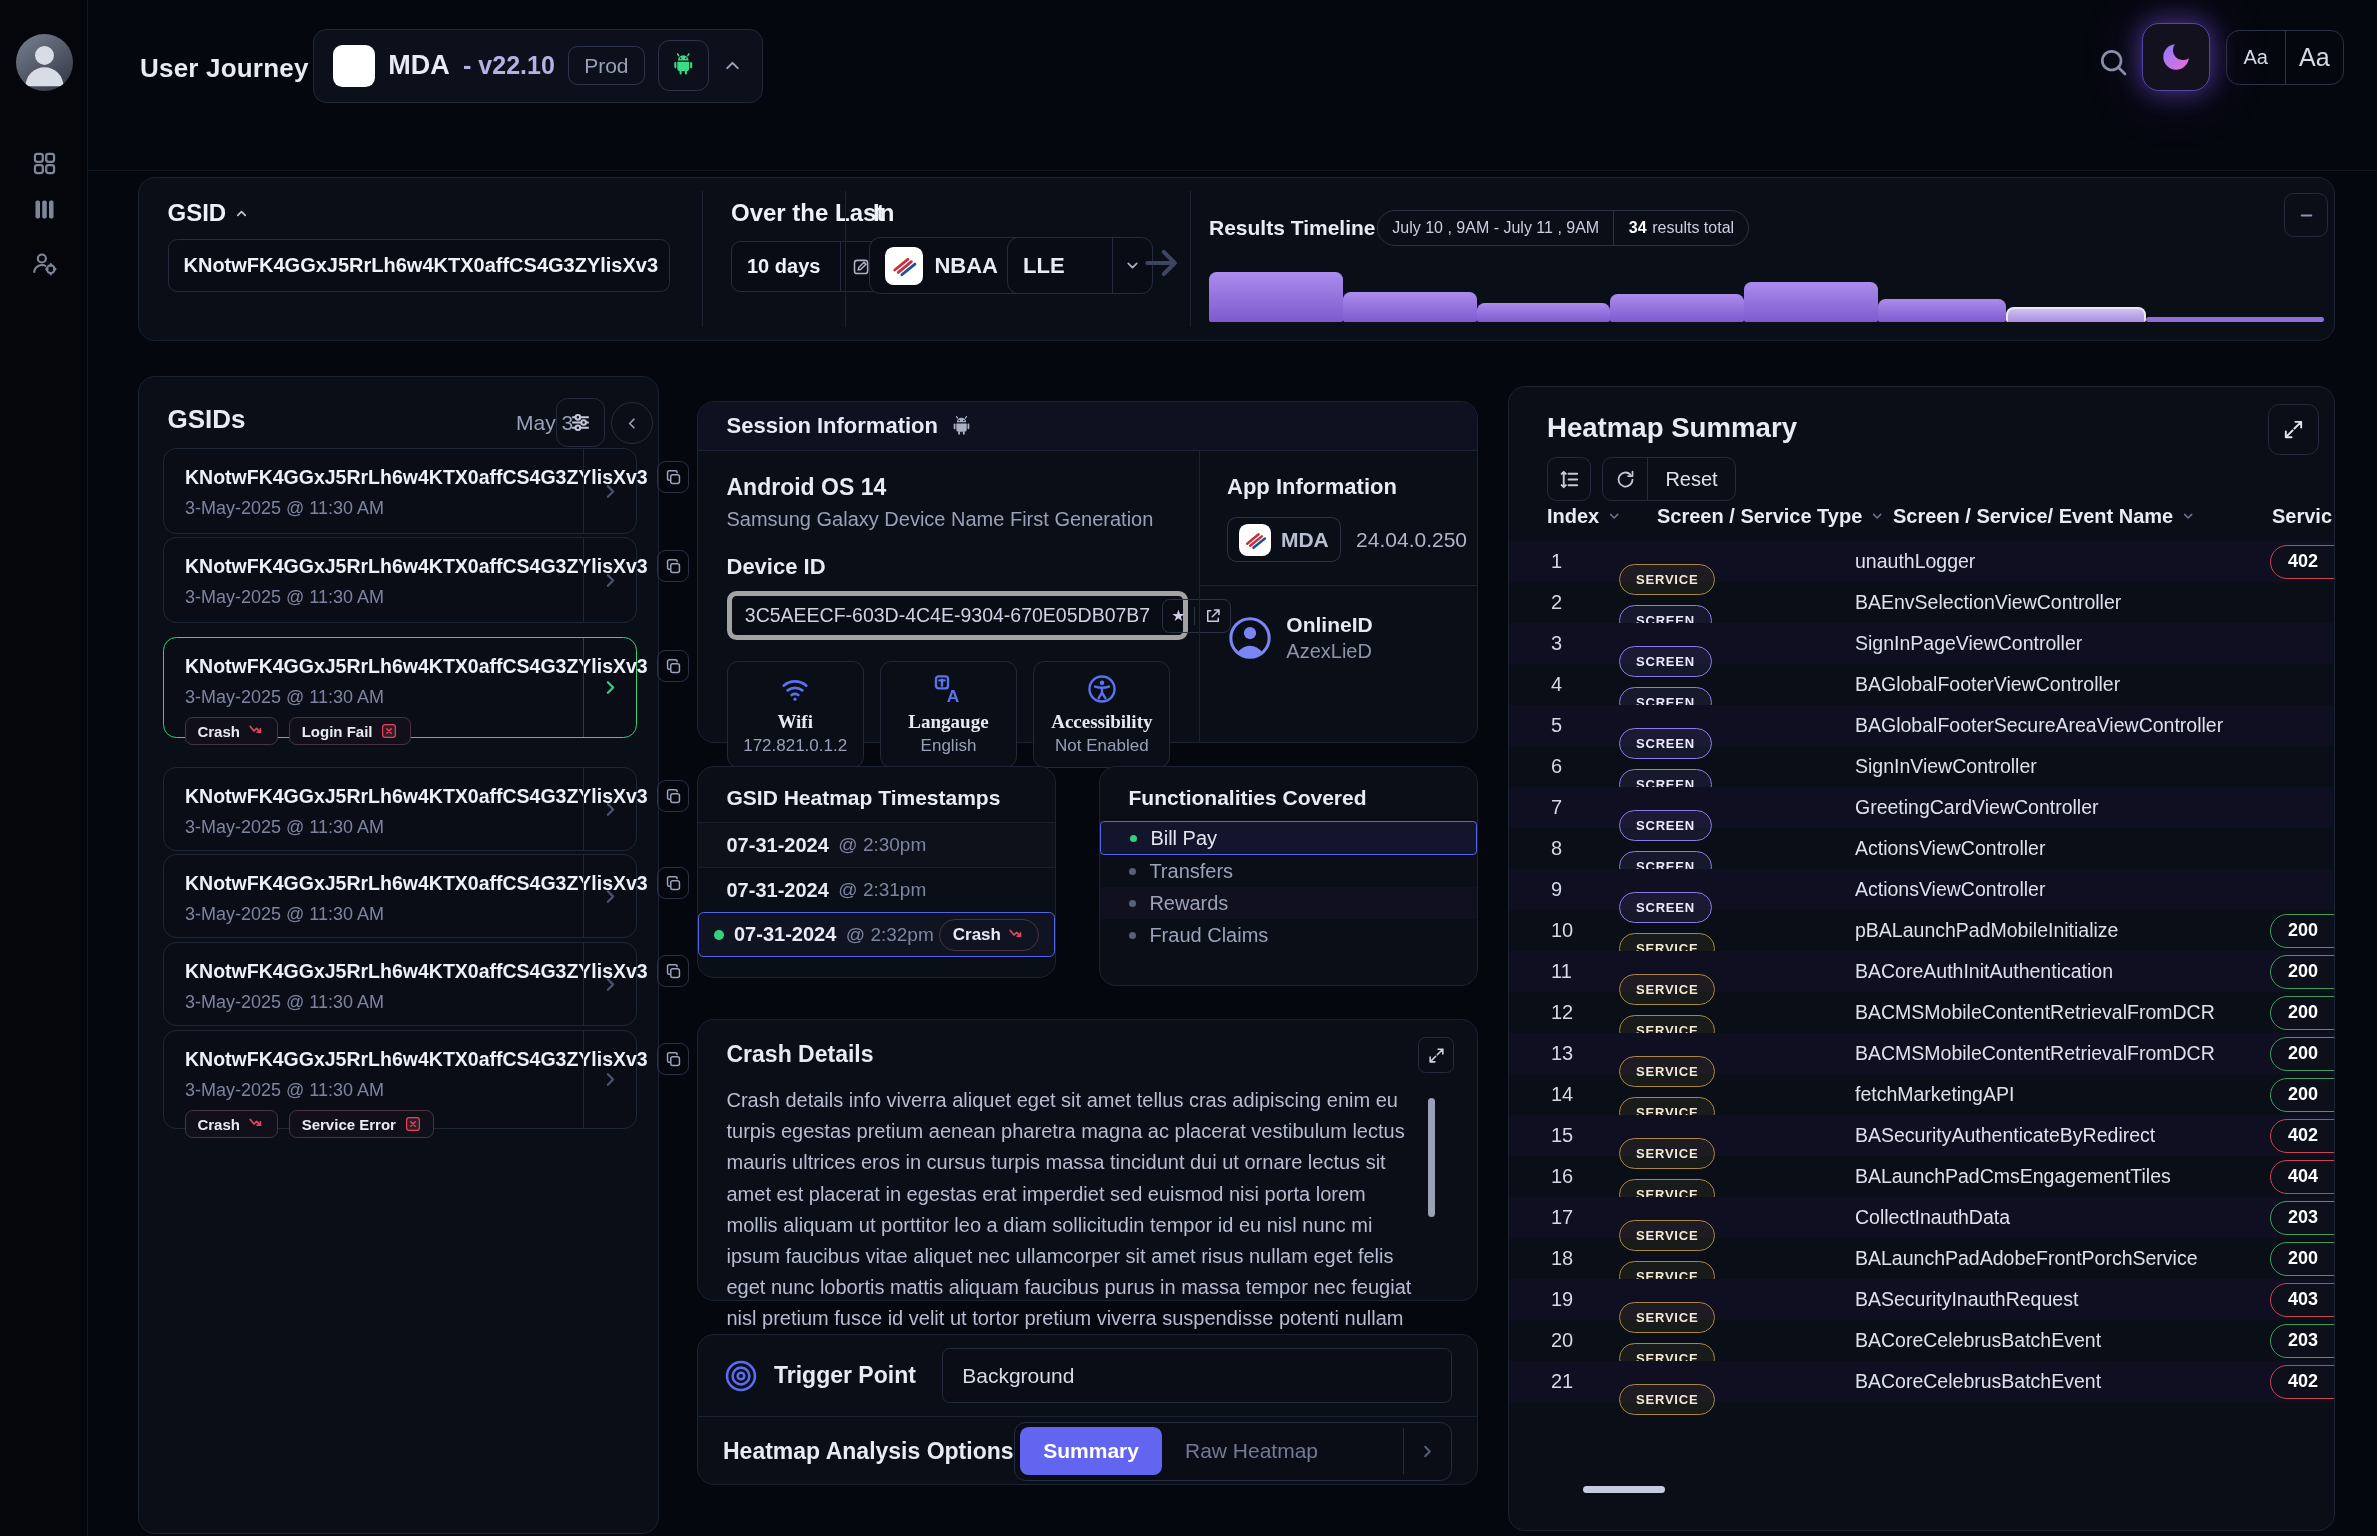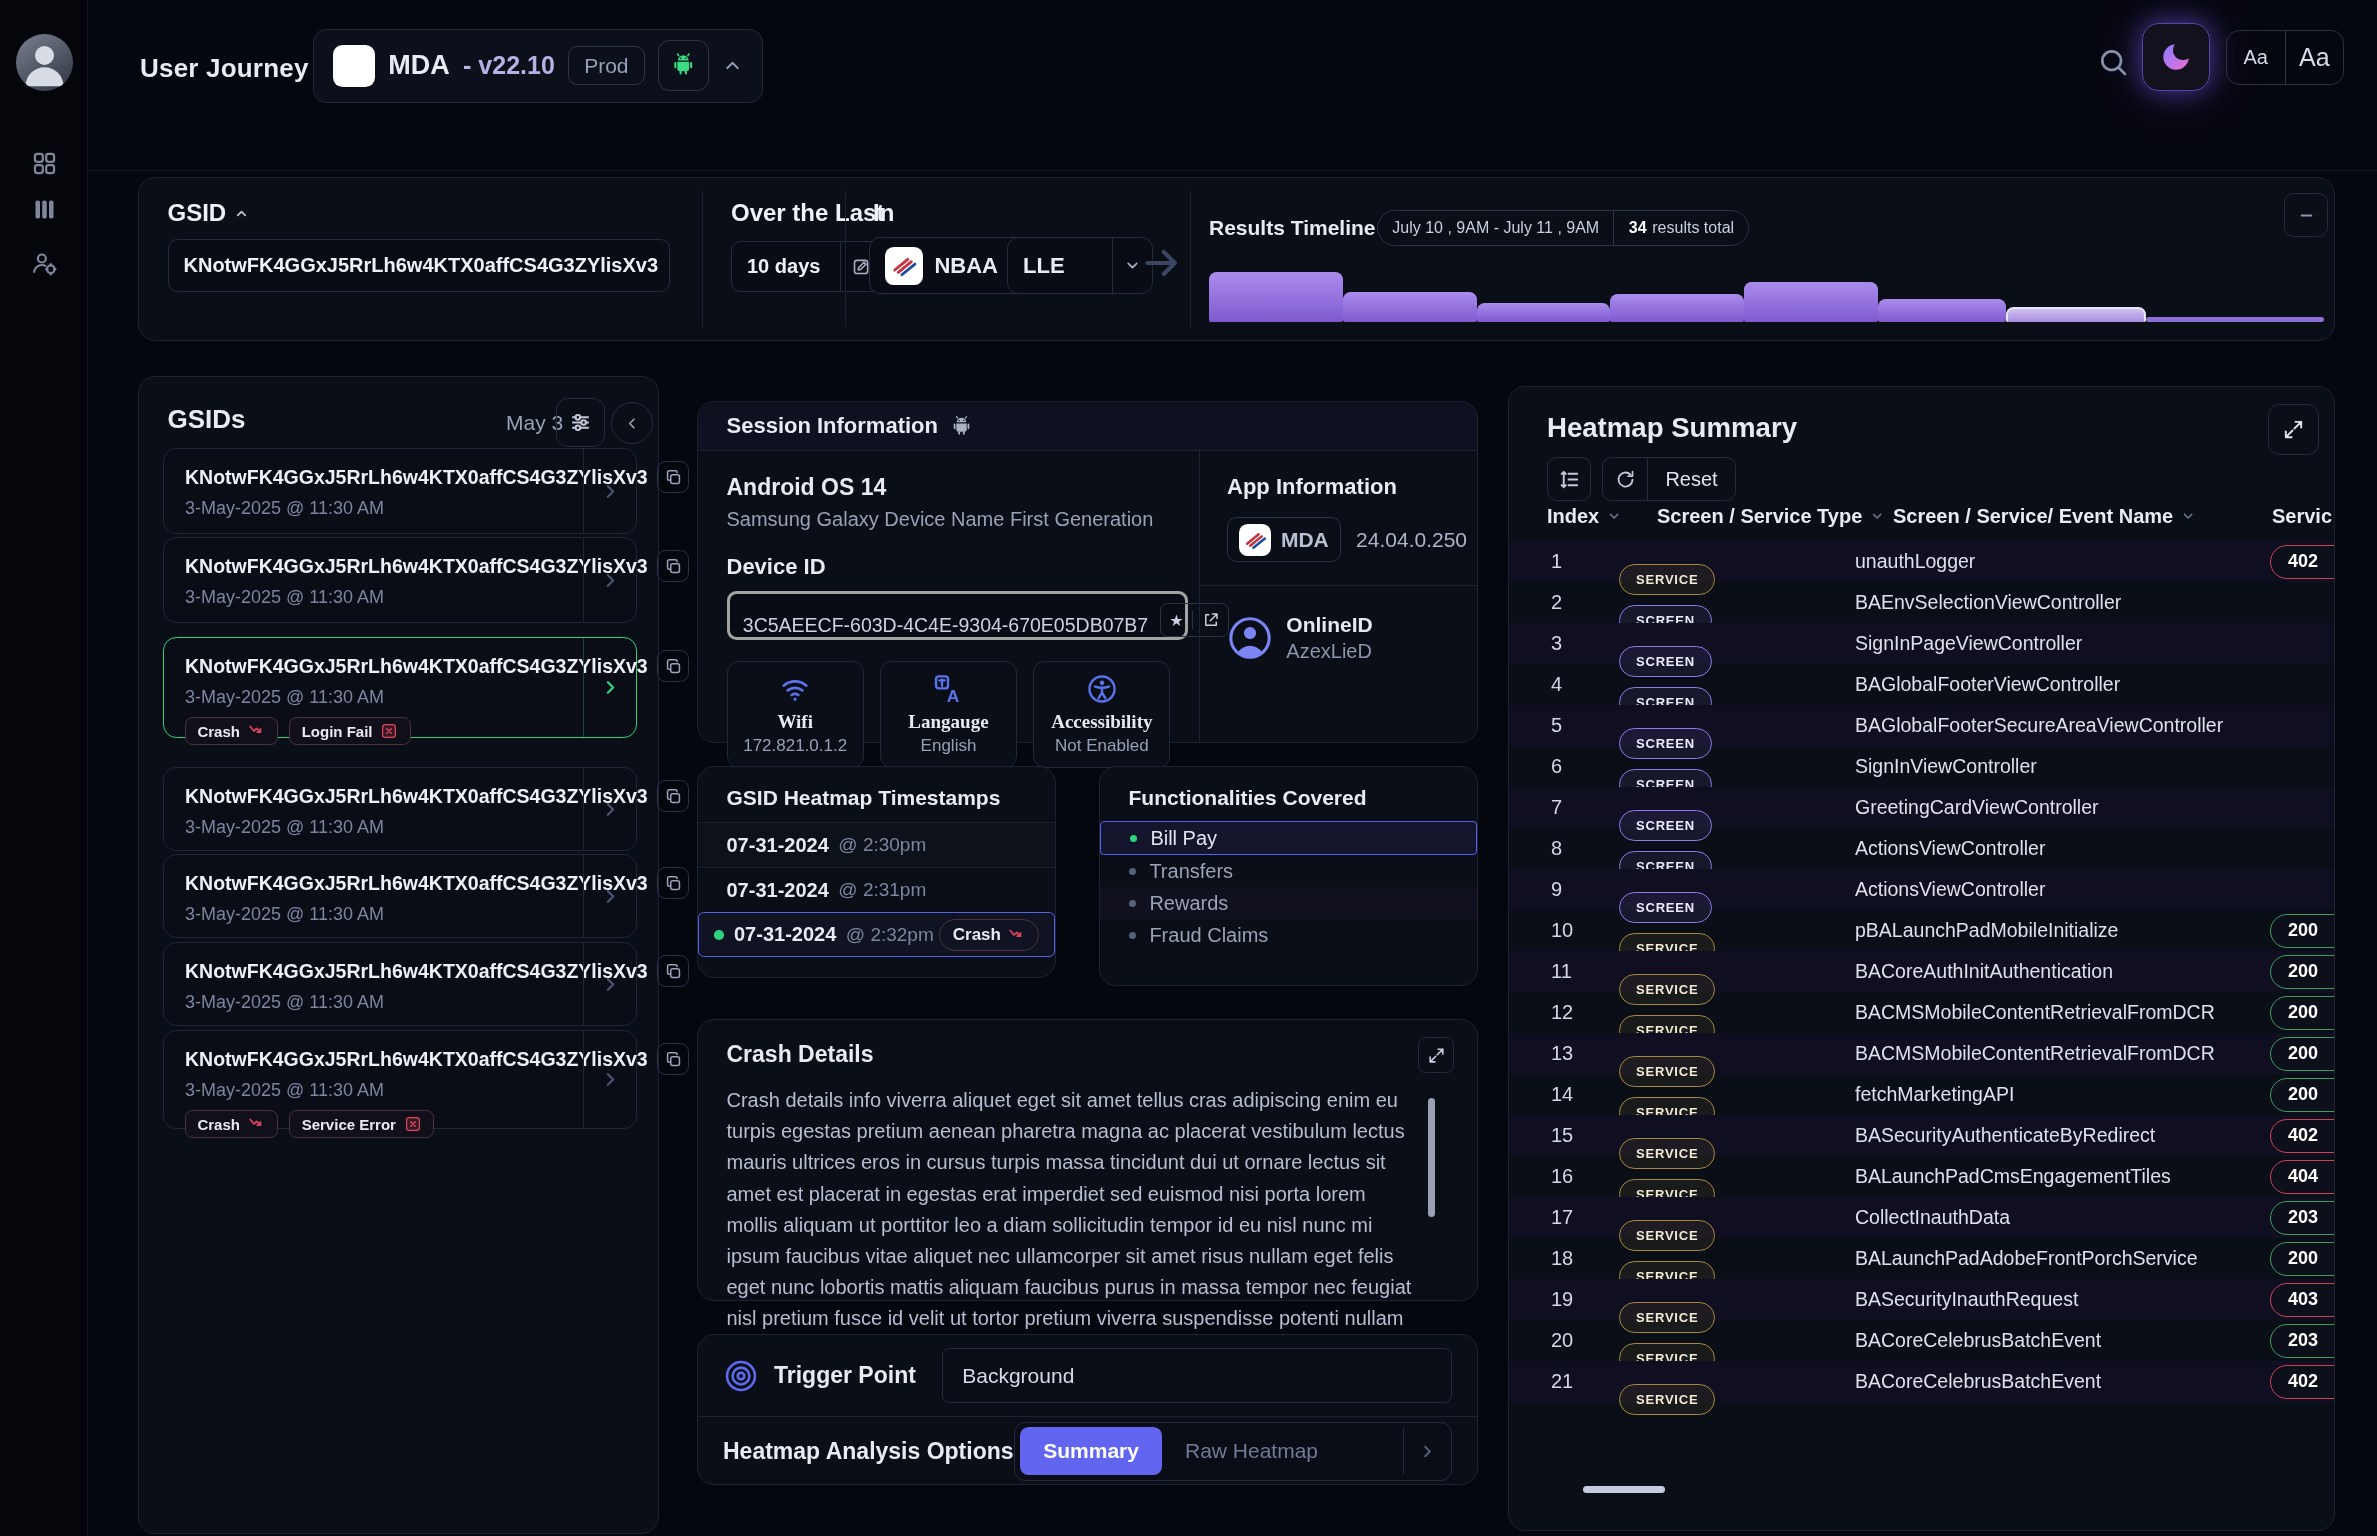--- a/index.html
+++ b/index.html
@@ -49,42 +49,42 @@
   .rt-badge b { color:#fff; margin-right:5.7px; }
   .rt-bars { position:absolute; left:1070px; top:89px; width:1115px; height:55px; display:flex; align-items:flex-end; }
   .bar { background:linear-gradient(180deg,#ab8ced,#7e5ace); border-radius:7.6px 7.6px 1.9px 1.9px; }
   .bar.hl { background:linear-gradient(180deg,#cfc0f2,#a98fe0); border:2.9px solid #e9e6f4; border-bottom:none; }
   .bar.flat { border-radius:2.9px; background:#8e6fd6; }
   .collapse-btn { position:absolute; left:2145px; top:15px; width:44px; height:44px; border:1px solid #232b3c; border-radius:9.5px; display:grid; place-items:center; color:#8d96ac; font-size:25px; cursor:pointer; }
 
   
   .gsids { left:138px; top:376px; width:521px; height:1158px; }
   .g-title { position:absolute; left:28.5px; top:27px; font-size:26px; font-weight:700; }
-  .g-date { position:absolute; left:367px; top:34px; font-size:21px; color:#99a1b6; }
+  .g-date { position:absolute; left:377px; top:34px; font-size:21px; color:#99a1b6; }
   .g-filter-btn { position:absolute; left:417px; top:21px; width:49px; height:49px; border:1px solid #232b3c; border-radius:11.4px; display:grid; place-items:center; color:#c3c9d8; cursor:pointer; }
   .g-collapse { position:absolute; left:472px; top:25px; width:42px; height:42px; border:1px solid #232b3c; border-radius:50%; display:grid; place-items:center; color:#9aa2b8; cursor:pointer; }
   .g-item { position:absolute; left:24px; width:474px; border:1px solid #1f2636; border-radius:13.3px; background:#0a0d16; display:flex; cursor:pointer; }
   .g-item.selected { border:1.9px solid #2fd27d; }
   .g-main { flex:1; padding:12.4px 0 0 21px; min-width:0; }
   .g-id { font-size:19.5px; font-weight:700; color:#edf0f6; display:flex; gap:9.5px; align-items:center; white-space:nowrap; }
   .copy-btn { width:32px; height:32px; border:1px solid #2a3244; border-radius:8.6px; display:grid; place-items:center; color:#9ba3b8; flex:none; cursor:pointer; }
   .g-date-line { font-size:18px; color:#7c85a0; margin-top:4.8px; }
   .g-badges { display:flex; gap:11.4px; margin-top:8.6px; }
   .g-badge { height:28.5px; padding:0 11.4px; border:1px solid #4a3340; border-radius:7.6px; display:inline-flex; align-items:center; gap:7.6px; font-size:15px; font-weight:700; color:#e8ebf3; background:#11101a; }
   .g-side { width:53px; border-left:1px solid #1f2636; display:grid; place-items:center; color:#4a5470; }
   .g-item.selected .g-side { color:#2fd27d; border-left-color:#23433a; }
 
   
   .session { left:697px; top:401px; width:781px; height:342px; }
   .s-header { height:49px; border-bottom:1px solid #1b2232; display:flex; align-items:center; gap:11.4px; padding:0 28.5px; background:#0d1120; border-radius:17px 17px 0 0; font-size:22px; font-weight:700; }
   .s-left { position:absolute; left:0; top:49px; bottom:0; right:278px; padding:23px 28.5px; }
   .s-os { font-size:23px; font-weight:700; }
   .s-desc { font-size:20px; color:#99a1b6; margin-top:6.7px; }
   .s-devlabel { font-size:22px; font-weight:700; margin-top:23px; }
-  .dev-box { margin-top:11.4px; width:461px; height:49px; display:flex; align-items:flex-end; border:3px solid #a3a3a3; background:#090c14; border-radius:9.5px; padding:0 7.6px 0 13.3px; gap:11.4px; }
+  .dev-box { margin-top:11.4px; width:461px; height:49px; display:flex; align-items:center; border:5px solid #a3a3a3; background:#090c14; border-radius:9.5px; padding:0 7.6px 0 13.3px; gap:11.4px; }
   .dev-val { font-size:19.5px; color:#ccd2e2; flex:1; white-space:nowrap; }
   .dev-icons { display:flex; align-items:center; border:1px solid #2a3244; border-radius:7.6px; height:34px; color:#c9cfdf; }
   .dev-icons .di { padding:0 8.6px; display:grid; place-items:center; cursor:pointer; }
   .dev-icons .di + .di { border-left:1px solid #2a3244; }
   .s-tiles { display:flex; gap:16px; margin-top:21px; }
   .tile { width:147px; height:107px; border:1px solid #212939; border-radius:11.4px; background:#0a0e17; display:flex; flex-direction:column; align-items:center; justify-content:center; gap:2.9px; }
   .tile-name { font-size:19px; font-weight:700; color:#e6e9f1; margin-top:3.8px;font-family:Liberation Serif, serif; }
   .tile-val { font-size:17px; color:#97a0b6; }
   .s-right { position:absolute; right:0; top:49px; bottom:0; width:278px; border-left:1px solid #1b2232; padding:23px 27px; }
   .ai-title { font-size:22px; font-weight:700; }

